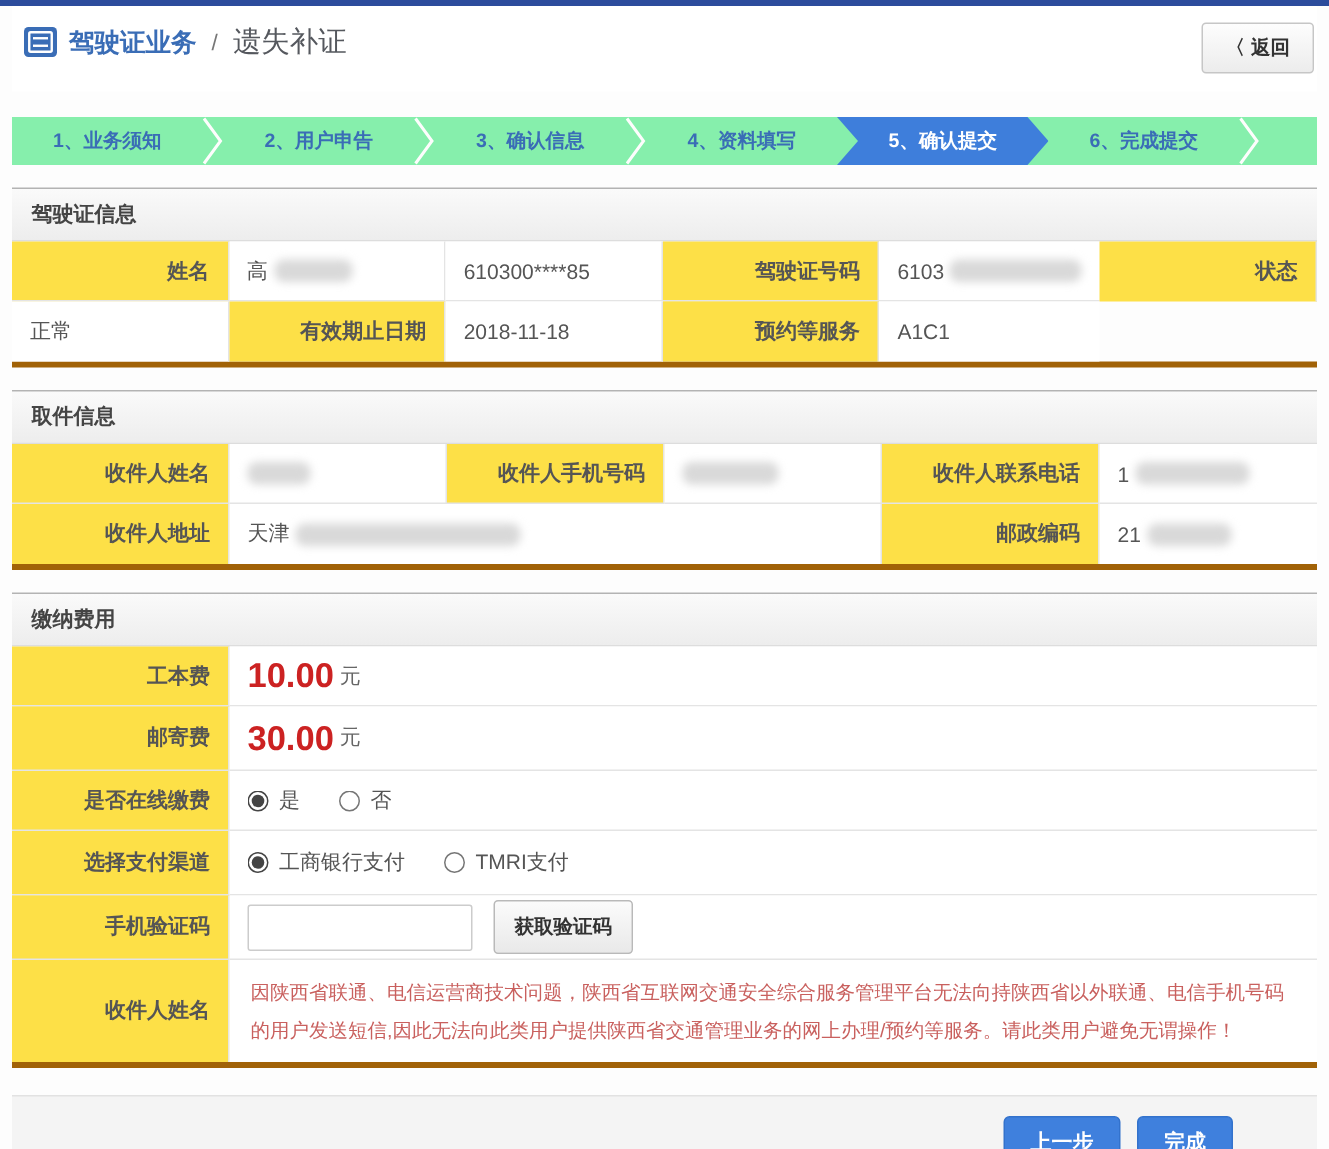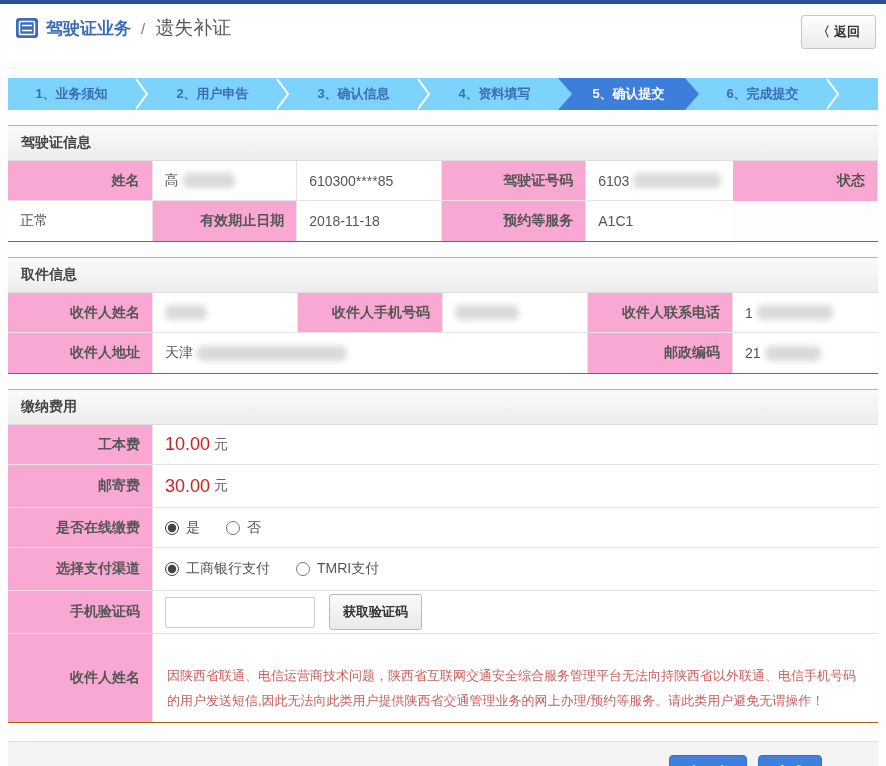--- a/index.html
+++ b/index.html
@@ -18,62 +18,62 @@
   .doc-icon { width:22px; height:20px; display:inline-block; }
   .app-title { color:#3a6db6; font-size:17px; font-weight:bold; }
   .crumb-sep { color:#777; font-size:15px; margin:0 2px; }
   .app-subtitle { color:#55585e; font-size:19px; }
   .back-btn { display:inline-flex; align-items:center; gap:4px; cursor:pointer;
     background:linear-gradient(#fdfdfd,#ececec); border:1px solid #c6c6c6; border-radius:3px;
     padding:7px 15px; font-size:13px; font-weight:bold; color:#333;
     font-family:inherit; }
 
   
-  .steps { display:flex; align-items:stretch; height:32px; background:#7dd3fc;
+  .steps { display:flex; align-items:stretch; height:32px; background:#86efac;
     margin-top:17px; overflow:hidden; }
   .step { display:flex; align-items:center; justify-content:center;
     width:127px; color:#3a6db6; font-size:13px; font-weight:bold; cursor:pointer; }
   .step.active { background:#3e7edb; color:#fff; width:141px;
     clip-path:polygon(0 0, calc(100% - 14px) 0, 100% 50%, calc(100% - 14px) 100%, 0 100%, 14px 50%); }
   .step-sep { display:flex; align-items:center; width:14px; }
   .steps-filler { flex:1; }
 
   
-  .section { margin-top:15px; border-bottom:1px solid #a16207; }
+  .section { margin-top:15px; border-bottom:4px solid #a16207; }
   .section-header { border-top:1px solid #b3b3b3;
     background:linear-gradient(#fafafa,#ededed); border-bottom:1px solid #ddd;
     padding:8px 13px; font-weight:bold; color:#444; font-size:14px; }
   .grid { display:grid; }
   .g6 { grid-template-columns:repeat(6,1fr); }
   .cell { min-height:40px; display:flex; align-items:center;
     border-bottom:1px solid #e4e4e4; border-right:1px solid #e4e4e4; }
   .cell.last-col { border-right:none; }
   .cell.last-row { border-bottom:none; }
-  .cell-label { background:#f9a8d4; justify-content:flex-end;
+  .cell-label { background:#fde047; justify-content:flex-end;
     padding:0 12px; font-weight:bold; color:#555; }
   .cell-value { background:#fff; padding:0 12px; color:#555; gap:4px; }
   .span3 { grid-column:2 / 5; }
   .blur-box { display:inline-block; height:15px; background:#d9d9d9;
     border-radius:6px; filter:blur(3px); vertical-align:middle; }
 
   
   .g2 { grid-template-columns:16.6667% auto; }
   .cell-tall { min-height:43px; }
-  .fee-amount { color:#cc2222; font-weight:normal; font-size:18px; }
+  .fee-amount { color:#cc2222; font-weight:bold; font-size:23px; }
   .fee-unit { color:#666; font-size:14px; }
   .radio-group { display:flex; align-items:center; gap:26px; }
   .radio-item { display:flex; align-items:center; gap:7px; cursor:pointer; color:#555; }
   .radio-item input { width:14px; height:14px; accent-color:#444; cursor:pointer; }
   .code-input { width:150px; height:31px; border:1px solid #ccc; border-radius:2px;
     padding:0 8px; font-size:14px; font-family:inherit; color:#333; background:#fff; }
   .get-code-btn { margin-left:10px; background:linear-gradient(#fbfbfb,#e9e9e9);
     border:1px solid #b9b9b9; border-radius:3px; padding:8px 13px; font-size:13px;
     font-weight:bold; color:#333; cursor:pointer; font-family:inherit; }
   .notice-cell { padding:9px 14px; line-height:25px; }
-  .notice-text { color:#c9605e; font-size:13px;margin-top:20px; }
+  .notice-text { color:#c9605e; font-size:13px; }
 
   
   .footer-bar { margin-top:18px; background:#f4f4f4; border-top:1px solid #e2e2e2;
     padding:13px 56px 13px 0; display:flex; justify-content:flex-end; gap:11px; }
   .blue-btn { background:#3f80dd; border:1px solid #3372cc; border-radius:4px;
     color:#fff; font-weight:bold; font-size:14px; padding:8px 17px; cursor:pointer;
     font-family:inherit; }
 </style>
 </head>
 <body>

